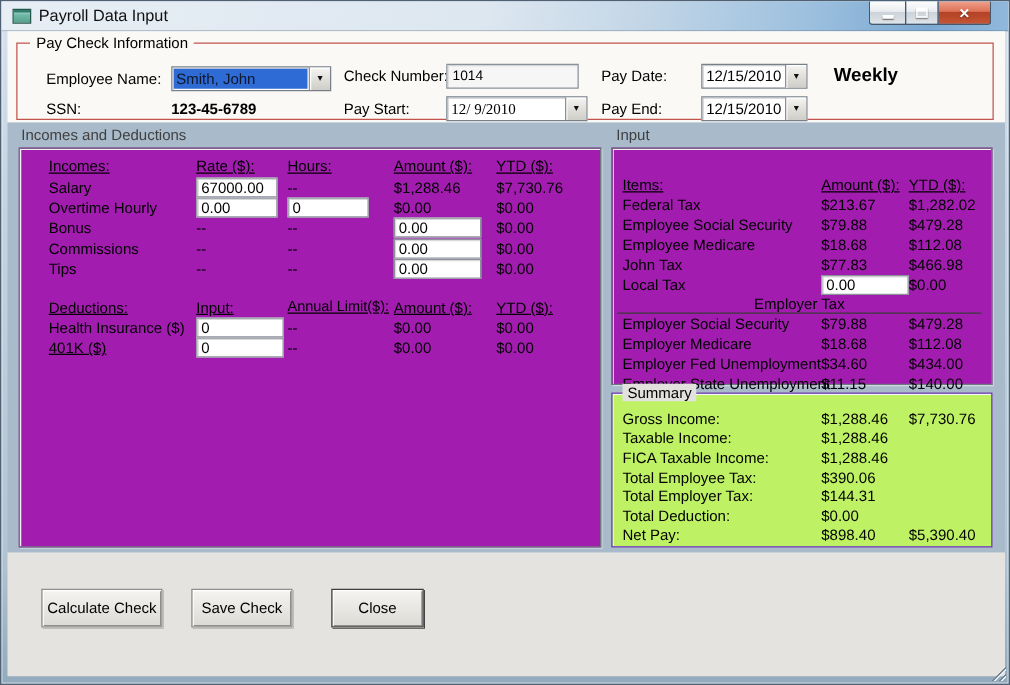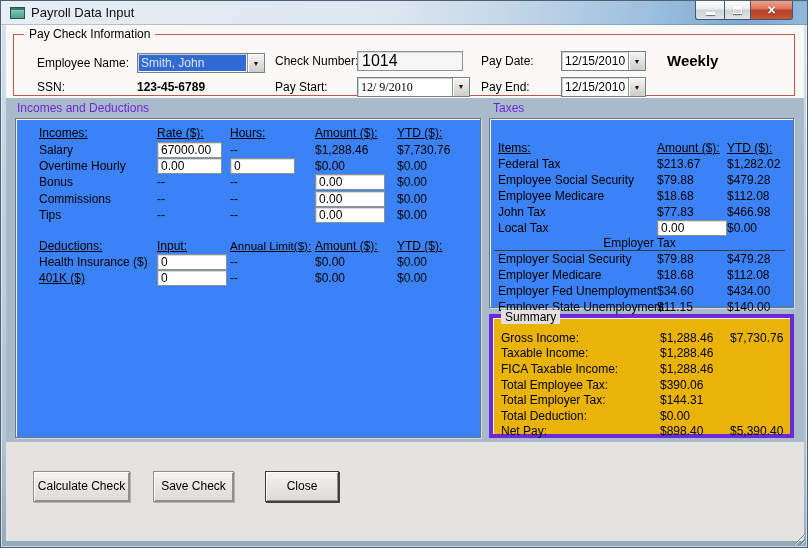--- a/index.html
+++ b/index.html
@@ -36,51 +36,51 @@
   .glyph-close{color:#fff;font-size:14px;font-weight:bold;line-height:17px;text-shadow:0 1px 1px rgba(0,0,0,.5);}
   
   .zone-top{position:absolute;left:5px;top:24px;width:798px;height:73px;background:#fbf9f5;}
   .zone-mid{position:absolute;left:5px;top:97px;width:798px;height:344px;background:#a9bbcb;}
   .zone-bottom{position:absolute;left:5px;top:441px;width:798px;height:99px;background:#e5e3df;}
   
   .gb-red{position:absolute;left:7px;top:9px;width:782px;height:62px;border:1px solid #c1544c;}
   .gb-red-cap{position:absolute;left:10px;top:-8px;background:#fbf9f5;padding:0 5px;font-size:12px;}
   .fld-label{position:absolute;white-space:nowrap;}
   .txtbox{position:absolute;height:20px;background:#f6f6f6;border:1px solid #8a9199;
-    box-shadow:inset 1px 1px 0 #d7d7d7;padding:2px 4px;font-size:16px;
+    box-shadow:inset 1px 1px 0 #d7d7d7;padding:2px 4px;font-size:11px;
     font-family:"Liberation Sans",sans-serif;color:#000;}
   .combo{position:absolute;height:20px;background:#fff;border:1px solid #777f88;
     box-shadow:inset 1px 1px 0 #cfcfcf;display:flex;align-items:stretch;}
   .combo .val{flex:1;padding:2px 3px;white-space:nowrap;overflow:hidden;}
-  .combo .val.selected{background:#2e6bd5;color:#e5e5e5;margin:1px;padding:1px 2px;}
+  .combo .val.selected{background:#2e6bd5;color:#0f172a;margin:1px;padding:1px 2px;}
   .combo .dd{width:17px;background:linear-gradient(#f6f5f3,#dedcd7 60%,#cfcdc8);
     border-left:1px solid #8a9199;box-shadow:inset 1px 1px 0 #fff;
     display:flex;align-items:center;justify-content:center;font-size:7px;color:#111;}
   .weekly{position:absolute;font-size:15px;font-weight:bold;}
   
-  .sec-label{position:absolute;color:#6d28d9;font-size:12px;}
-  
-  .panel{position:absolute;background:#3b82f6;border:1px solid #6f7780;
+  .sec-label{position:absolute;color:#404040;font-size:12px;}
+  
+  .panel{position:absolute;background:#a21caf;border:1px solid #6f7780;
     box-shadow:inset 1px 1px 0 #f4f3f1, 1px 1px 0 rgba(255,255,255,.45);}
   .u{text-decoration:underline;}
   .lrow{display:grid;grid-template-columns:118px 73px 85px 82px auto;
     padding-left:23px;height:16.4px;align-items:center;white-space:nowrap;}
   .lrow .hfit{font-size:11.6px;}
   .rrow{display:grid;grid-template-columns:159px 70px auto;
     padding-left:8px;height:16px;align-items:center;white-space:nowrap;}
   .srow{display:grid;grid-template-columns:159px 70px auto;
     padding-left:8px;height:15.6px;align-items:center;white-space:nowrap;}
   .cell-input{width:65px;height:16px;border:1px solid #8a9199;background:#fff;
     box-shadow:inset 1px 1px 0 #d9d9d9;padding:1px 3px;font-size:12px;
     font-family:"Liberation Sans",sans-serif;}
   .cell-input.w70{width:70px;}
   .emp-divider{margin:0 8px 0 4px;height:15px;text-align:center;
     border-bottom:1px solid #3a3a3a;line-height:14px;}
   
-  .gb-gray{position:absolute;background:#eab308;border:4px solid #6d28d9;
+  .gb-gray{position:absolute;background:#bef264;border:1px solid #6d28d9;
     box-shadow:inset 1px 1px 0 #f7f6f4;}
   .gb-gray-cap{position:absolute;left:8px;top:-8px;background:#e3e1dd;padding:0 4px;}
   
   .btn{position:absolute;height:31px;font-size:12px;color:#000;
     font-family:"Liberation Sans",sans-serif;
     background:linear-gradient(#f5f4f2 0%,#e9e7e3 50%,#dcdad5 100%);
     border:1px solid #8f8f8f;
     box-shadow:inset 1px 1px 0 #ffffff, inset -1px -1px 0 #8f8d89, 1px 1px 0 rgba(90,90,90,.35);
     text-align:center;line-height:28px;}
   .btn.default{border:1px solid #3d3d3d;
@@ -144,21 +144,21 @@
         <span class="val">12/15/2010</span>
         <span class="dd">▼</span>
       </div>
 
       <span class="weekly" style="left:653px;top:17px;">Weekly</span>
     </div>
   </div>
 
   <div class="zone-mid">
     <span class="sec-label" style="left:11px;top:3px;">Incomes and Deductions</span>
-    <span class="sec-label" style="left:487px;top:3px;">Taxes</span>
+    <span class="sec-label" style="left:487px;top:3px;">Input</span>
 
     <div class="panel" style="left:9px;top:20px;width:466px;height:320px;padding-top:6px;">
       <div class="lrow">
         <span class="u">Incomes:</span>
         <span class="u">Rate ($):</span>
         <span class="u">Hours:</span>
         <span class="u">Amount ($):</span>
         <span class="u">YTD ($):</span>
       </div>
       <div class="lrow">

